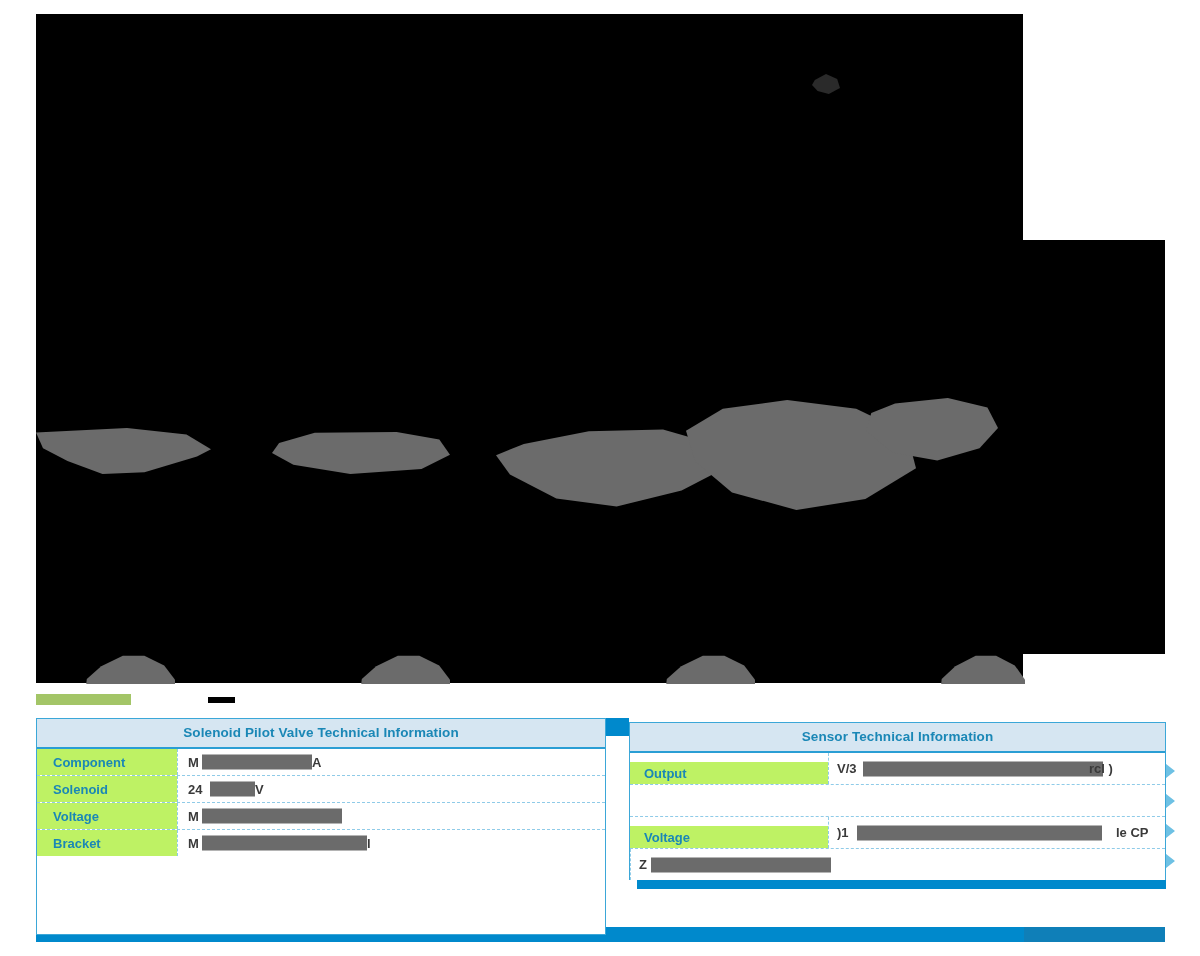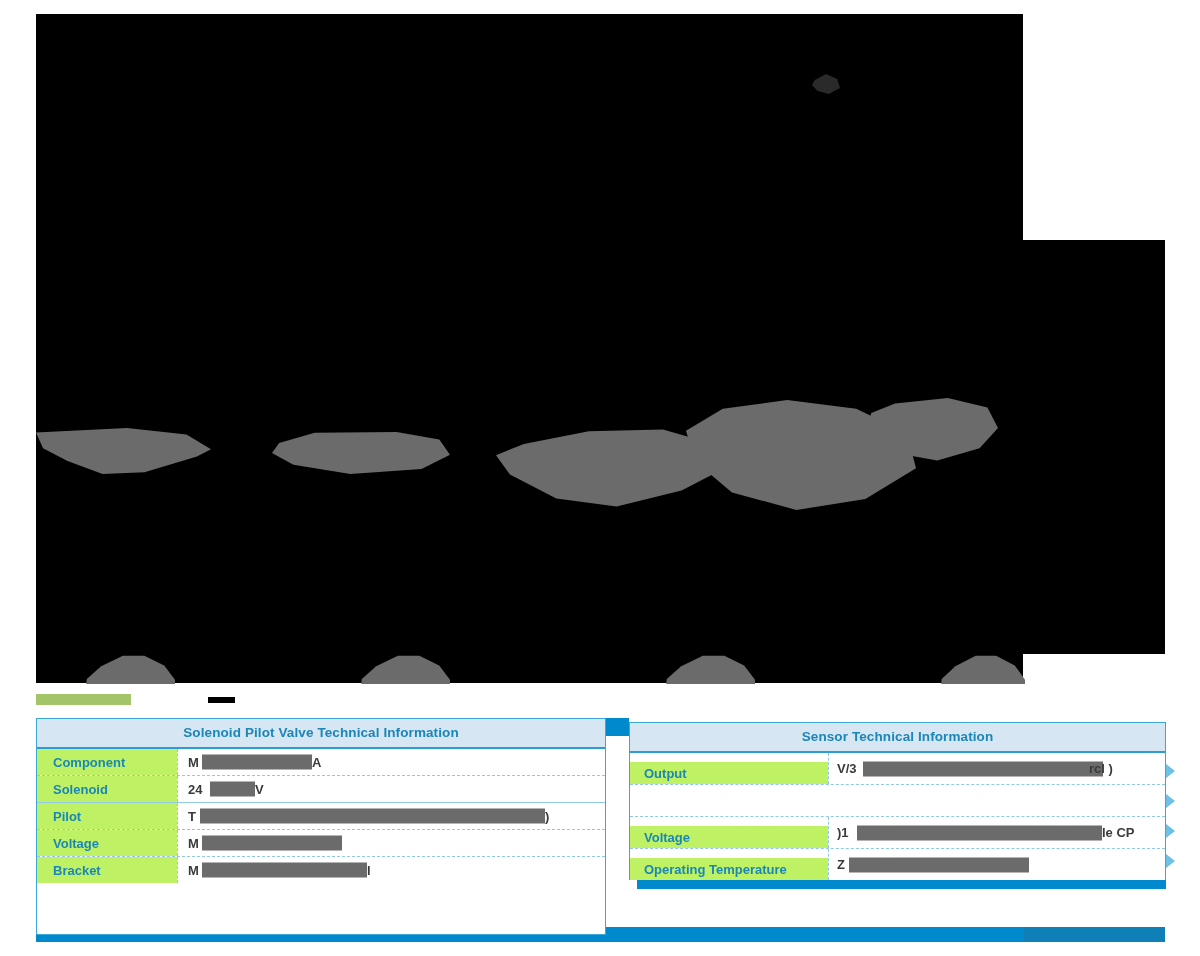--- a/index.html
+++ b/index.html
@@ -190,30 +190,20 @@
         <div class="trow dashline">
           <div class="tlabel">Solenoid</div>
           <div class="tval">
             <div class="val-wrap">
               <span class="val-text">24</span>
               <span class="redact" style="left: 22px; width: 45px;"></span>
               <span class="val-text" style="position: absolute; left: 67px;">V</span>
             </div>
           </div>
         </div>
-        <div class="trow solidline">
-          <div class="tlabel">Pilot</div>
-          <div class="tval">
-            <div class="val-wrap">
-              <span class="val-text">T</span>
-              <span class="redact" style="left: 12px; width: 345px;"></span>
-              <span class="val-text" style="position: absolute; left: 357px;">)</span>
-            </div>
-          </div>
-        </div>
         <div class="trow dashline">
           <div class="tlabel">Voltage</div>
           <div class="tval">
             <div class="val-wrap">
               <span class="val-text">M</span>
               <span class="redact" style="left: 14px; width: 140px;"></span>
               <span class="val-text" style="position: absolute; left: 154px;"></span>
             </div>
           </div>
         </div>
@@ -246,26 +236,25 @@
           </div>
         </div>
         <div class="trow dashline">
         </div>
         <div class="trow dashline">
           <div class="tlabel">Voltage</div>
           <div class="tval">
             <div class="val-wrap">
               <span class="val-text">)1</span>
               <span class="redact" style="left: 20px; width: 245px;"></span>
-              <span class="val-text" style="position: absolute; left: 265px;">le    CP</span>
-            </div>
-          </div>
-        </div>
-        <div class="trow dashline">
-          <div class="tlabel">Operating Temperature</div>
+              <span class="val-text" style="position: absolute; left: 265px; padding-left: 14px;">le    CP</span>
+            </div>
+          </div>
+        </div>
+        <div class="trow dashline">
           <div class="tval">
             <div class="val-wrap">
               <span class="val-text">Z</span>
               <span class="redact" style="left: 12px; width: 180px;"></span>
               <span class="val-text" style="position: absolute; left: 192px;"></span>
             </div>
           </div>
         </div>
       </div>
   </div>

